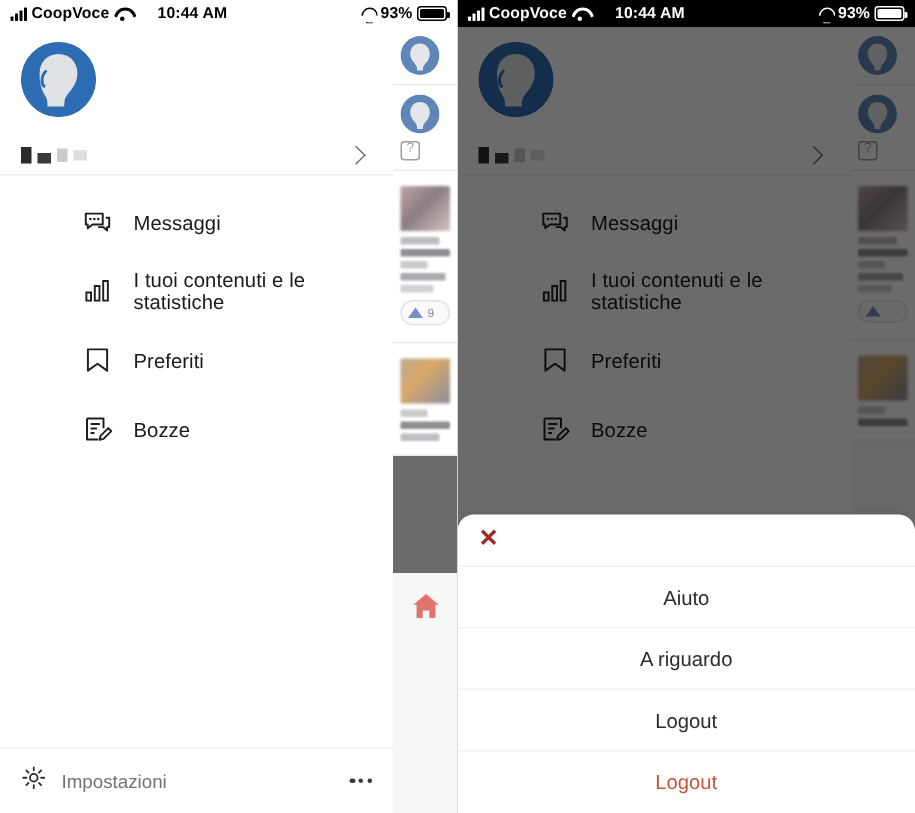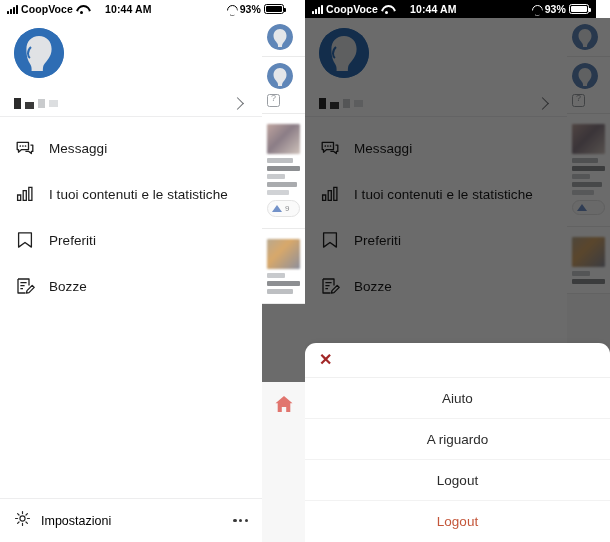--- a/index.html
+++ b/index.html
@@ -11,21 +11,21 @@
   }
   .stage { position: relative; width: 610px; height: 542px; }
 
   
   .panel { position: absolute; top: 0; height: 542px; overflow: hidden; background: #fff; }
   .panel-left  { left: 0;   width: 305px; }
   .panel-right { left: 305px; width: 305px; }
 
   
   .statusbar {
-    position: absolute; top: 0; left: 0; right: 14px; height: 18px;
+    position: absolute; top: 0; left: 0; right: 0; height: 18px;
     display: flex; align-items: center;
     font-size: 10.5px; font-weight: bold; letter-spacing: .1px;
     z-index: 40;
   }
   .sb-light { background: #ffffff; color: #000000; }
   .sb-dark  { background: #000000; color: #ffffff; }
   .sb-left  { display: flex; align-items: center; gap: 3px; padding-left: 7px; width: 105px; }
   .sb-center{ flex: 1; text-align: left; }
   .sb-right { display: flex; align-items: center; justify-content: flex-end; gap: 3px; padding-right: 7px; width: 105px; }
   .sig { display: flex; align-items: flex-end; gap: 1px; height: 9px; }
@@ -63,27 +63,27 @@
   .redact { display: flex; align-items: center; gap: 4px; }
   .redact b { display: block; }
   .rb1 { width: 7px; height: 11px; background: #2b2b2b; }
   .rb2 { width: 9px; height: 7px; background: #3a3a3a; align-self: flex-end; }
   .rb3 { width: 7px; height: 9px; background: #c9cbcd; }
   .rb4 { width: 9px; height: 7px; background: #dcdee0; }
   .chev { width: 9px; height: 9px; border-right: 1.6px solid #6c6f73; border-top: 1.6px solid #6c6f73; transform: rotate(45deg); margin-right: 6px; }
   .divider { height: 1px; background: #ededee; margin: 0; }
 
   .menu { padding: 8px 0 0 0; flex: 1; }
-  .menu-item { display: flex; align-items: center; gap: 13px; height: 46px; padding: 0 14px; }
+  .menu-item { display: flex; align-items: center; gap: 13px; height: 46px; padding: 0 14px; margin-left: 40px; }
   .menu-item .ic { width: 22px; height: 22px; flex: none; display: flex; align-items: center; justify-content: center; }
   .menu-item .lbl { font-size: 13.5px; color: #1a1a1a; letter-spacing: .05px; }
 
   .settings-bar { border-top: 1px solid #ededee; height: 44px; display: flex; align-items: center; justify-content: space-between; padding: 0 14px; }
   .settings-left { display: flex; align-items: center; gap: 10px; }
-  .settings-left .lbl { font-size: 12.5px; color: #000000; }
+  .settings-left .lbl { font-size: 12.5px; color: #737373; }
   .dots { display: flex; gap: 2.5px; }
   .dots i { width: 3.2px; height: 3.2px; border-radius: 50%; background: #3a3a3a; display: block; }
 
   
   .feed { position: absolute; top: 18px; left: 262px; width: 43px; bottom: 0; background: #f7f7f7; overflow: hidden; z-index: 10; }
   .feed-card { background: #ffffff; border-bottom: 1px solid #eaeaea; padding: 6px 5px; }
   .feed-av { width: 26px; height: 26px; border-radius: 50%; background: #d8dde4; position: relative; overflow: hidden; }
   .feed-av svg { position: absolute; left: 0; top: 0; }
   .mini-ic { width: 13px; height: 13px; border: 1.3px solid #9a9ea3; border-radius: 2.5px; position: relative; margin-top: 5px; }
   .mini-ic::after { content: "?"; position: absolute; left: 3px; top: -2.5px; font-size: 9px; color: #9a9ea3; }

